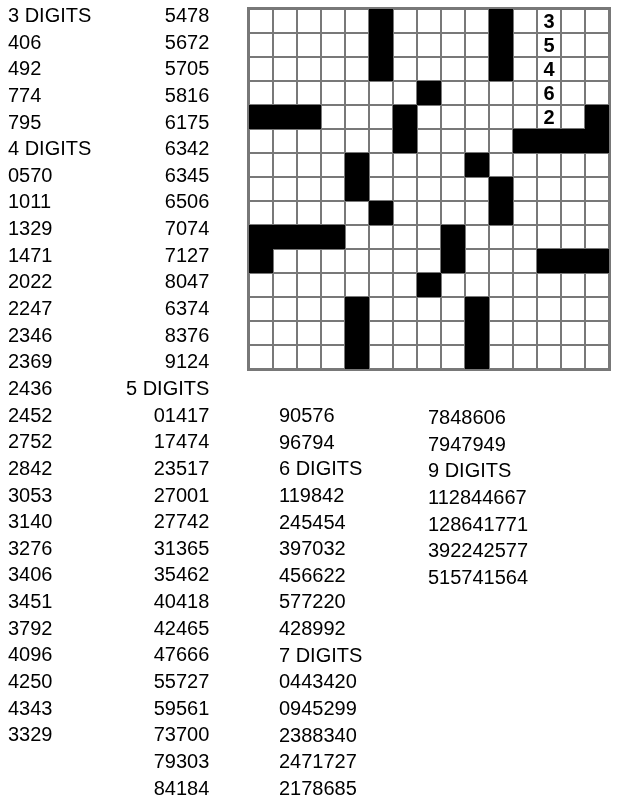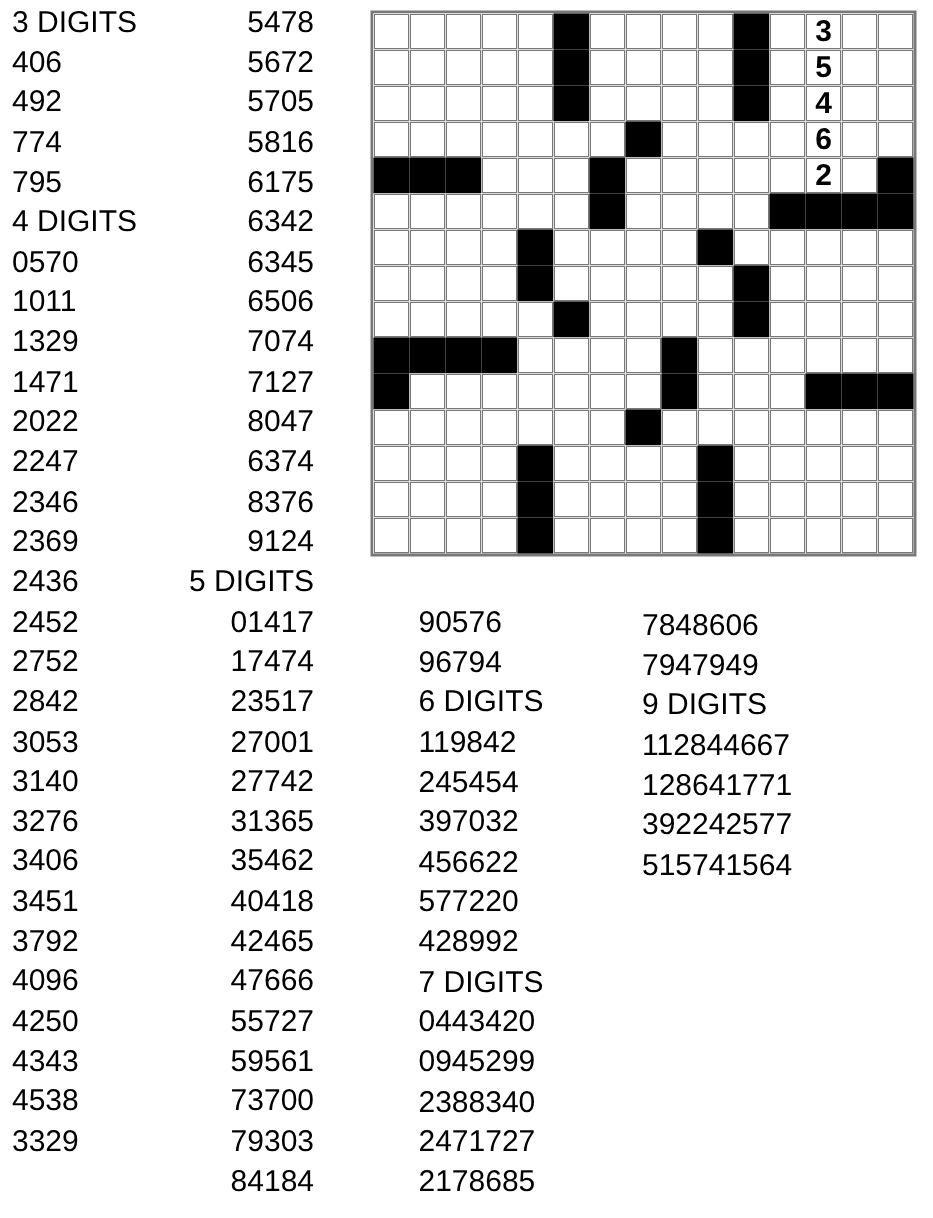--- a/index.html
+++ b/index.html
@@ -75,21 +75,20 @@
     <div class="item">2842</div>
     <div class="item">3053</div>
     <div class="item">3140</div>
     <div class="item">3276</div>
     <div class="item">3406</div>
     <div class="item">3451</div>
     <div class="item">3792</div>
     <div class="item">4096</div>
     <div class="item">4250</div>
     <div class="item">4343</div>
-    <div class="item">4538</div>
     <div class="item">3329</div>
   </div>
 <div id="col2" class="list-col">
     <div class="item">5478</div>
     <div class="item">5672</div>
     <div class="item">5705</div>
     <div class="item">5816</div>
     <div class="item">6175</div>
     <div class="item">6342</div>
     <div class="item">6345</div>

